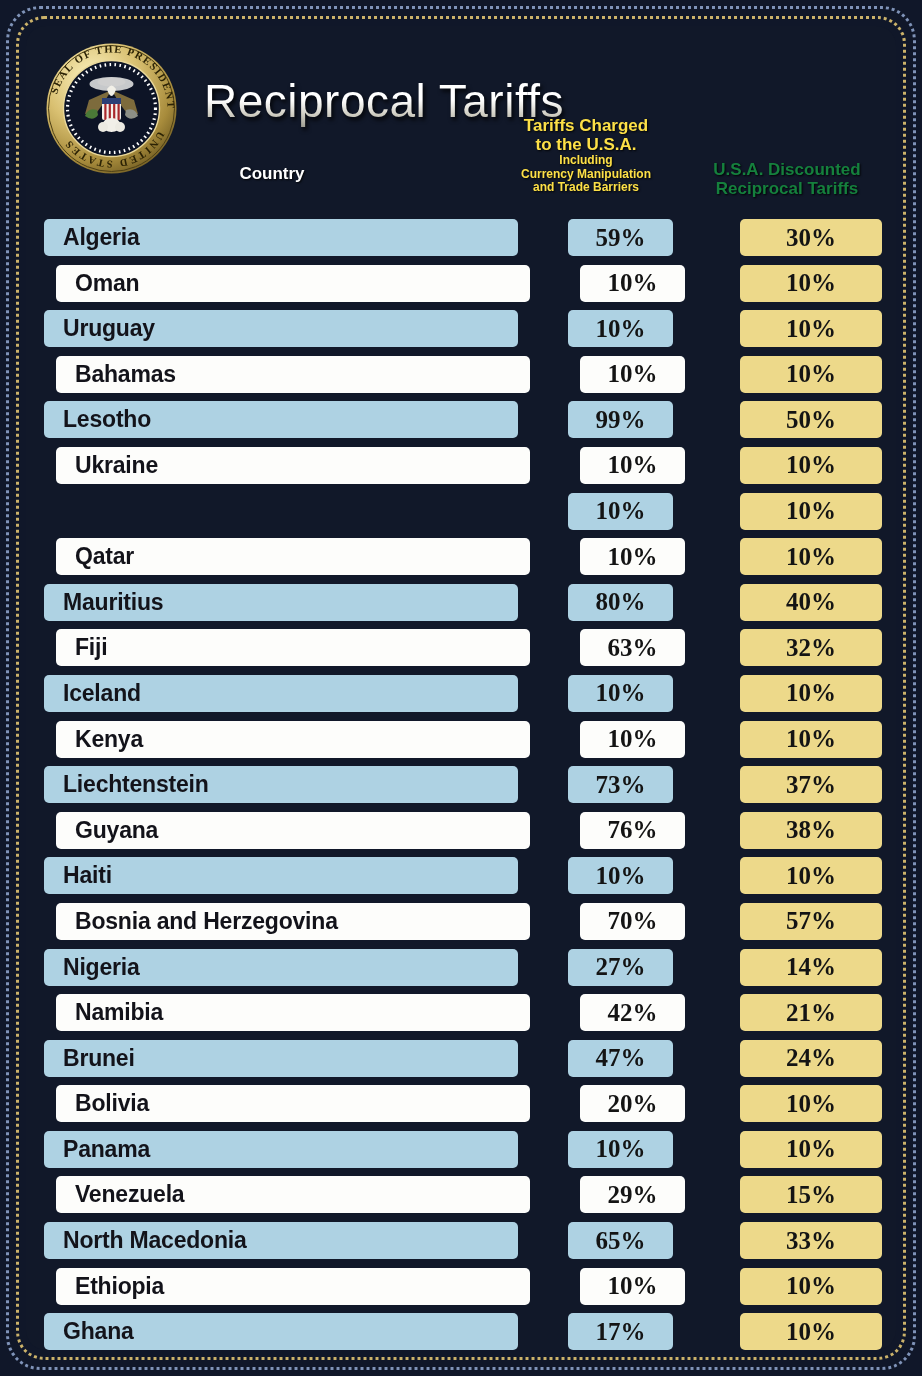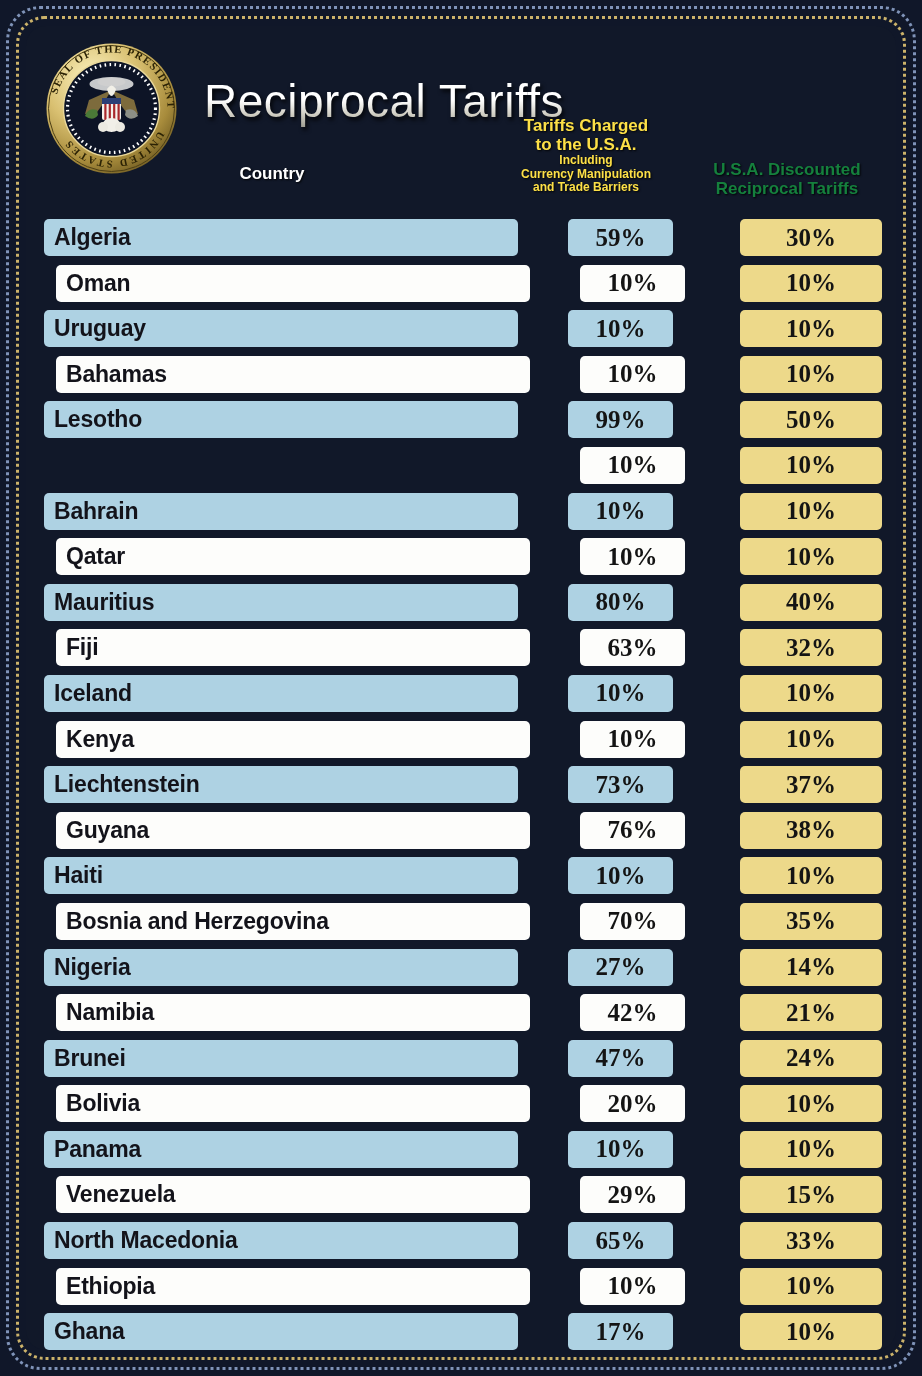--- a/index.html
+++ b/index.html
@@ -140,21 +140,21 @@
     height: 37px;
     top: 3px;
     border-radius: 5px;
     display: flex;
     align-items: center;
   }
 
   .cell.country {
     left: 18px;
     width: 474px;
-    padding-left: 10px;
+    padding-left: 19px;
     font-size: 23px;
     font-weight: 600;
     color: #13131a;
     letter-spacing: -0.2px;
   }
 
   .cell.charged {
     left: 542px;
     width: 105px;
     justify-content: center;
@@ -275,25 +275,25 @@
           <div class="cell country">Bahamas</div>
           <div class="cell charged">10%</div>
           <div class="cell discount">10%</div>
         </div>
         <div class="row alt">
           <div class="cell country">Lesotho</div>
           <div class="cell charged">99%</div>
           <div class="cell discount">50%</div>
         </div>
         <div class="row plain">
-          <div class="cell charged">10%</div>
-          <div class="cell discount">10%</div>
-        </div>
-        <div class="row alt">
-          <div class="cell country">Bahrain</div>
+          <div class="cell country">Ukraine</div>
+          <div class="cell charged">10%</div>
+          <div class="cell discount">10%</div>
+        </div>
+        <div class="row alt">
           <div class="cell charged">10%</div>
           <div class="cell discount">10%</div>
         </div>
         <div class="row plain">
           <div class="cell country">Qatar</div>
           <div class="cell charged">10%</div>
           <div class="cell discount">10%</div>
         </div>
         <div class="row alt">
           <div class="cell country">Mauritius</div>
@@ -326,21 +326,21 @@
           <div class="cell discount">38%</div>
         </div>
         <div class="row alt">
           <div class="cell country">Haiti</div>
           <div class="cell charged">10%</div>
           <div class="cell discount">10%</div>
         </div>
         <div class="row plain">
           <div class="cell country">Bosnia and Herzegovina</div>
           <div class="cell charged">70%</div>
-          <div class="cell discount">35%</div>
+          <div class="cell discount">57%</div>
         </div>
         <div class="row alt">
           <div class="cell country">Nigeria</div>
           <div class="cell charged">27%</div>
           <div class="cell discount">14%</div>
         </div>
         <div class="row plain">
           <div class="cell country">Namibia</div>
           <div class="cell charged">42%</div>
           <div class="cell discount">21%</div>

